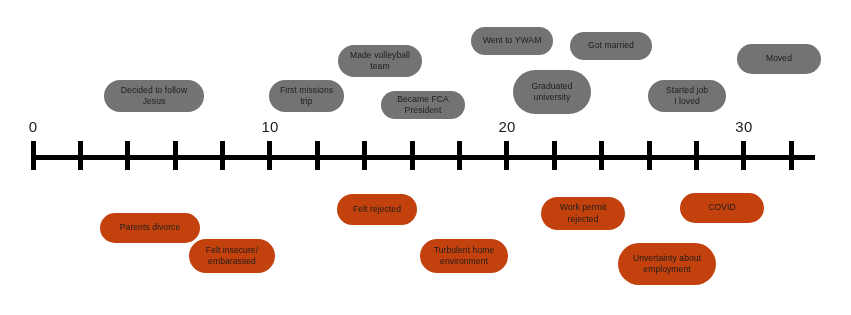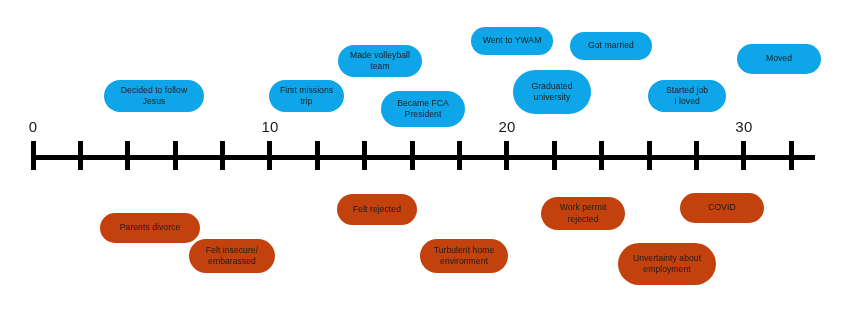--- a/index.html
+++ b/index.html
@@ -61,21 +61,21 @@
     border-radius: 999px;
     font-size: 8.6px;
     line-height: 1.32;
     color: #1d1d1d;
     padding: 2px 7px;
     font-family: "Liberation Sans", sans-serif;
     white-space: pre-line;
     letter-spacing: 0.05px;
   }
   .pill.positive {
-    background: #0ea5e9;
+    background: #737373;
   }
   .pill.negative {
     background: #c2410c;
   }
   .pill-text {
     display: block;
     width: 100%;
   }
 </style>
 </head>
@@ -108,21 +108,21 @@
       <div class="axis-label" style="left: 743.909px; top: 118px;">30</div>
     </div>
 
   <div id="layer-above">
       <div class="pill positive" style="left: 104px; top: 80px; width: 100px; height: 32px;"><span class="pill-text">Decided to follow
 Jesus</span></div>
       <div class="pill positive" style="left: 269px; top: 80px; width: 75px; height: 32px;"><span class="pill-text">First missions
 trip</span></div>
       <div class="pill positive" style="left: 338px; top: 45px; width: 84px; height: 32px;"><span class="pill-text">Made volleyball
 team</span></div>
-      <div class="pill positive" style="left: 381px; top: 91px; width: 84px; height: 36px;"><span class="pill-text">Became FCA
+      <div class="pill positive" style="left: 381px; top: 91px; width: 84px; height: 28px;"><span class="pill-text">Became FCA
 President</span></div>
       <div class="pill positive" style="left: 471px; top: 27px; width: 82px; height: 28px;"><span class="pill-text">Went to YWAM</span></div>
       <div class="pill positive" style="left: 570px; top: 32px; width: 82px; height: 28px;"><span class="pill-text">Got married</span></div>
       <div class="pill positive" style="left: 513px; top: 70px; width: 78px; height: 44px;"><span class="pill-text">Graduated
 university</span></div>
       <div class="pill positive" style="left: 648px; top: 80px; width: 78px; height: 32px;"><span class="pill-text">Started job
 I loved</span></div>
       <div class="pill positive" style="left: 737px; top: 44px; width: 84px; height: 30px;"><span class="pill-text">Moved</span></div>
     </div>
 

